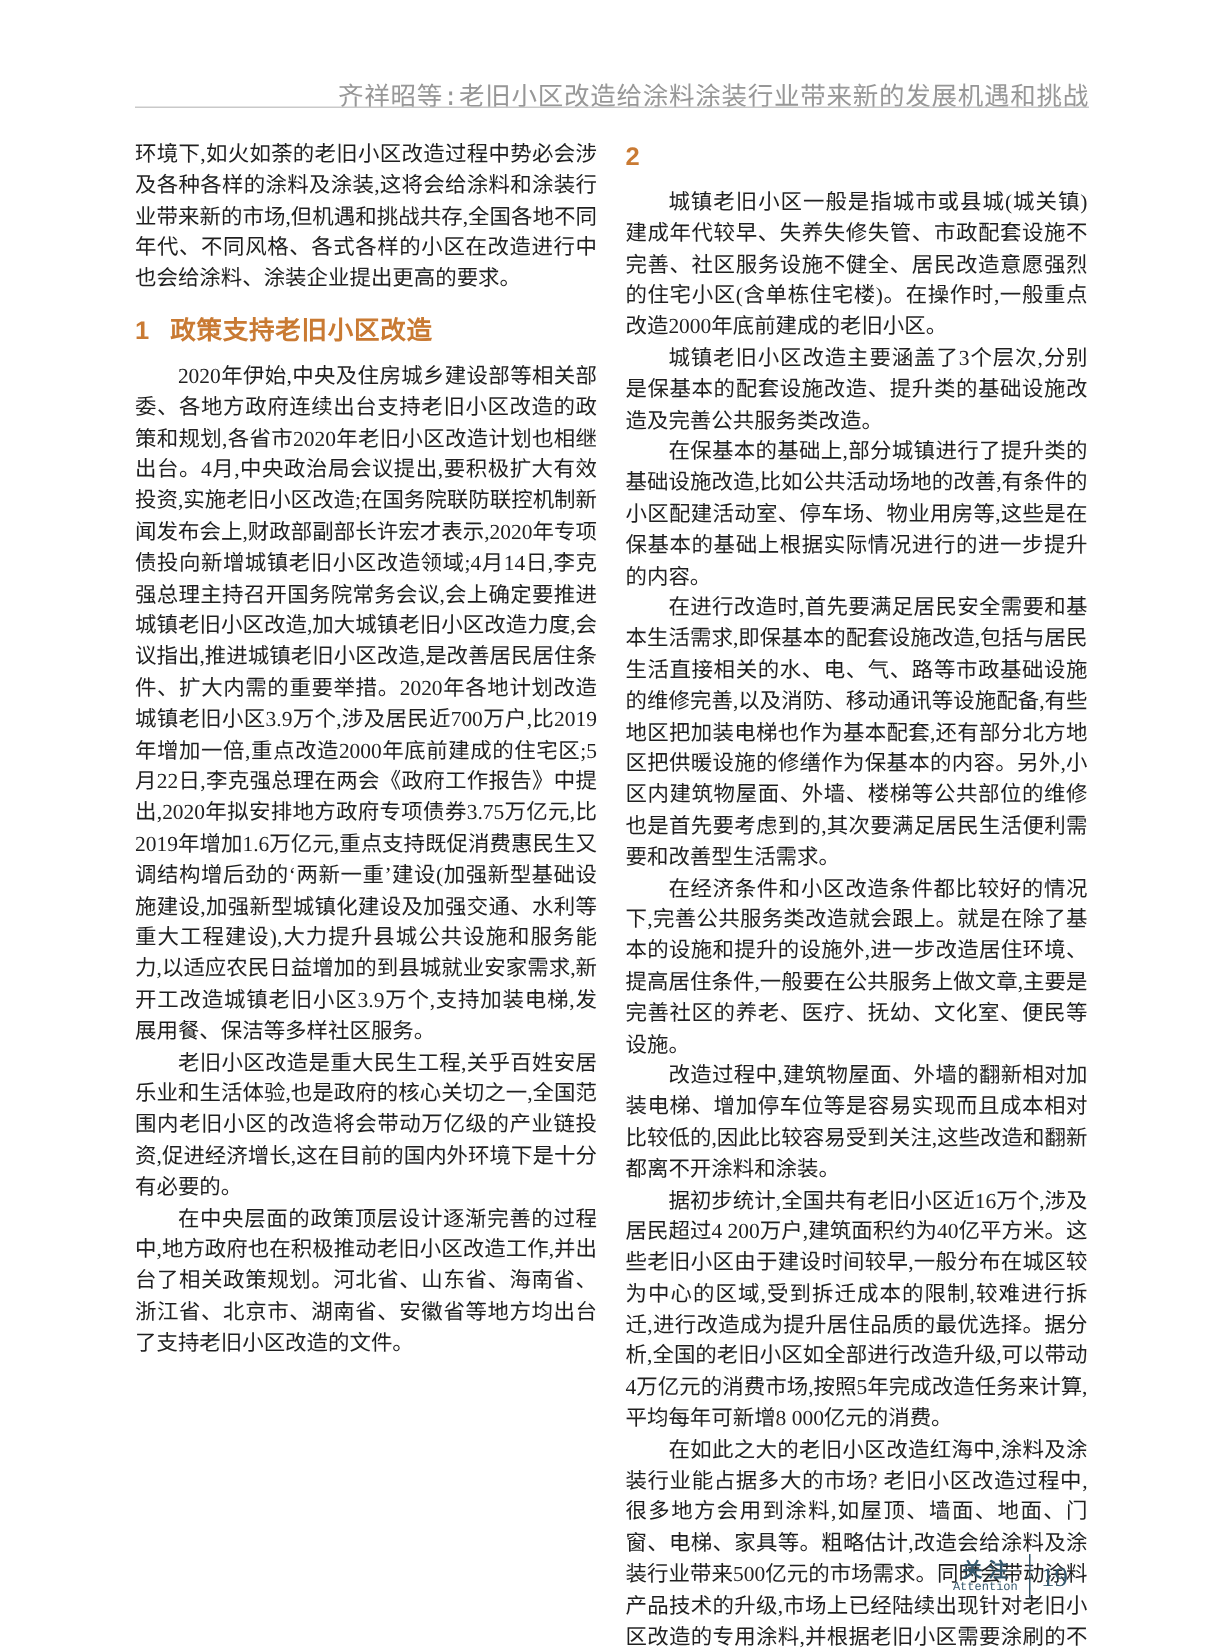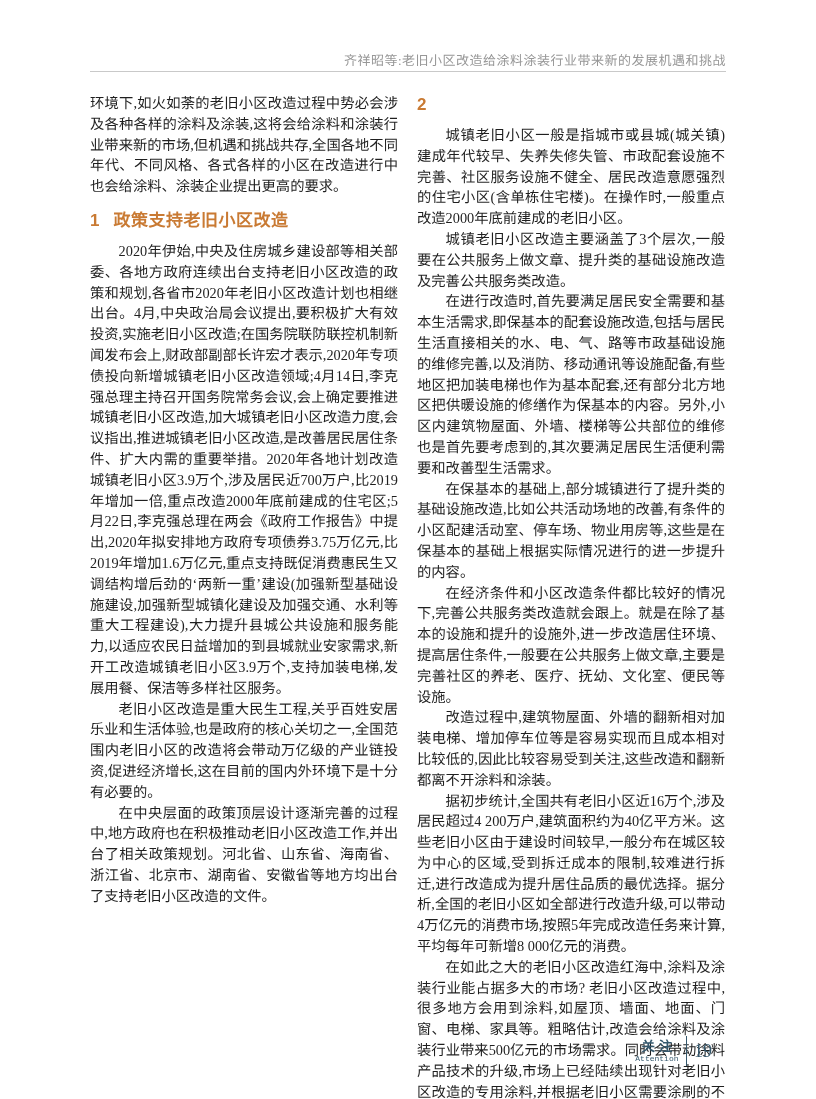--- a/index.html
+++ b/index.html
@@ -12,24 +12,24 @@
     overflow: hidden;
     font-family: "Liberation Serif", serif;
   }
   
   .running-head {
     position: absolute;
     top: 50px;
     left: 90px;
     width: 636px;
     text-align: right;
-    font-size: 13px;
+    font-size: 17px;
     letter-spacing: 0.5px;
     color: #979797;
-    font-family: Liberation Serif, serif;
+    font-family: Liberation Mono, monospace;
   }
   .head-rule {
     position: absolute;
     top: 71px;
     left: 90px;
     width: 636px;
     height: 1px;
     background: #c9c9c9;
   }
   
@@ -128,23 +128,23 @@
       <p>老旧小区改造是重大民生工程,关乎百姓安居乐业和生活体验,也是政府的核心关切之一,全国范围内老旧小区的改造将会带动万亿级的产业链投资,促进经济增长,这在目前的国内外环境下是十分有必要的。</p>
       <p>在中央层面的政策顶层设计逐渐完善的过程中,地方政府也在积极推动老旧小区改造工作,并出台了相关政策规划。河北省、山东省、海南省、浙江省、北京市、湖南省、安徽省等地方均出台了支持老旧小区改造的文件。</p>
     </div>
 
     <div class="col">
       <div class="section-heading first">
         <span class="sec-num">2</span>
       </div>
 
       <p>城镇老旧小区一般是指城市或县城(城关镇)建成年代较早、失养失修失管、市政配套设施不完善、社区服务设施不健全、居民改造意愿强烈的住宅小区(含单栋住宅楼)。在操作时,一般重点改造2000年底前建成的老旧小区。</p>
-      <p>城镇老旧小区改造主要涵盖了3个层次,一般要在公共服务上做文章、提升类的基础设施改造及完善公共服务类改造。</p>
+      <p>城镇老旧小区改造主要涵盖了3个层次,分别是保基本的配套设施改造、提升类的基础设施改造及完善公共服务类改造。</p>
+      <p>在保基本的基础上,部分城镇进行了提升类的基础设施改造,比如公共活动场地的改善,有条件的小区配建活动室、停车场、物业用房等,这些是在保基本的基础上根据实际情况进行的进一步提升的内容。</p>
       <p>在进行改造时,首先要满足居民安全需要和基本生活需求,即保基本的配套设施改造,包括与居民生活直接相关的水、电、气、路等市政基础设施的维修完善,以及消防、移动通讯等设施配备,有些地区把加装电梯也作为基本配套,还有部分北方地区把供暖设施的修缮作为保基本的内容。另外,小区内建筑物屋面、外墙、楼梯等公共部位的维修也是首先要考虑到的,其次要满足居民生活便利需要和改善型生活需求。</p>
-      <p>在保基本的基础上,部分城镇进行了提升类的基础设施改造,比如公共活动场地的改善,有条件的小区配建活动室、停车场、物业用房等,这些是在保基本的基础上根据实际情况进行的进一步提升的内容。</p>
       <p>在经济条件和小区改造条件都比较好的情况下,完善公共服务类改造就会跟上。就是在除了基本的设施和提升的设施外,进一步改造居住环境、提高居住条件,一般要在公共服务上做文章,主要是完善社区的养老、医疗、抚幼、文化室、便民等设施。</p>
       <p>改造过程中,建筑物屋面、外墙的翻新相对加装电梯、增加停车位等是容易实现而且成本相对比较低的,因此比较容易受到关注,这些改造和翻新都离不开涂料和涂装。</p>
       <p>据初步统计,全国共有老旧小区近16万个,涉及居民超过4 200万户,建筑面积约为40亿平方米。这些老旧小区由于建设时间较早,一般分布在城区较为中心的区域,受到拆迁成本的限制,较难进行拆迁,进行改造成为提升居住品质的最优选择。据分析,全国的老旧小区如全部进行改造升级,可以带动4万亿元的消费市场,按照5年完成改造任务来计算,平均每年可新增8 000亿元的消费。</p>
       <p>在如此之大的老旧小区改造红海中,涂料及涂装行业能占据多大的市场? 老旧小区改造过程中,很多地方会用到涂料,如屋顶、墙面、地面、门窗、电梯、家具等。粗略估计,改造会给涂料及涂装行业带来500亿元的市场需求。同时会带动涂料产品技术的升级,市场上已经陆续出现针对老旧小区改造的专用涂料,并根据老旧小区需要涂刷的不同结构而出现了不同的涂装</p>
     </div>
   </div>
 
   <div class="footer">
     <div class="col-label">
       <span class="label-cn">关 注</span>

